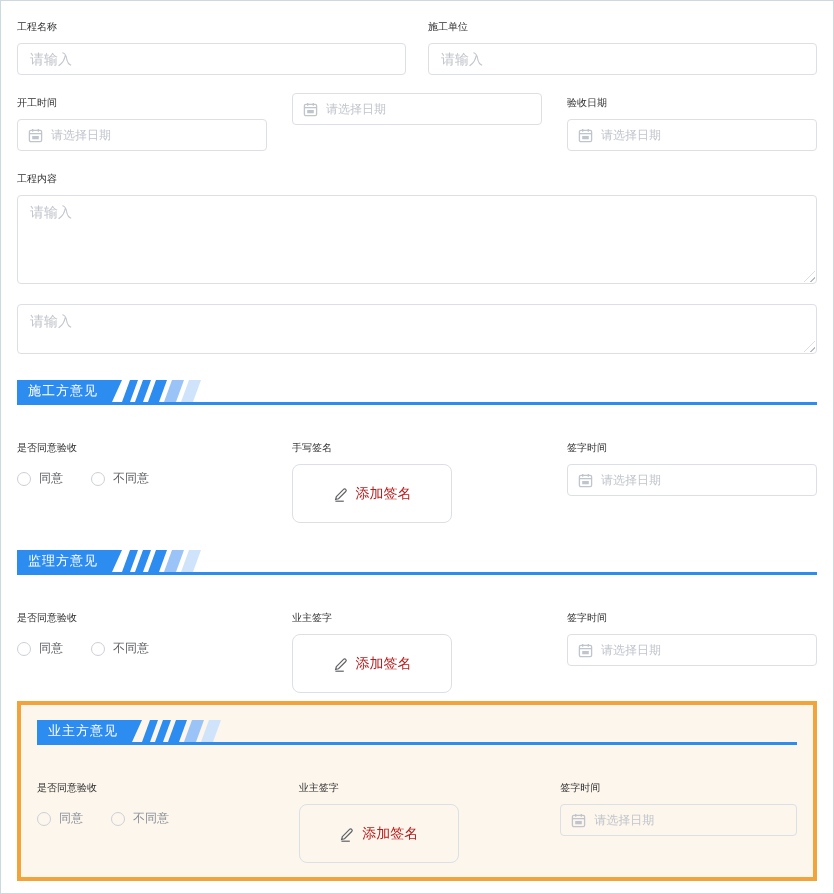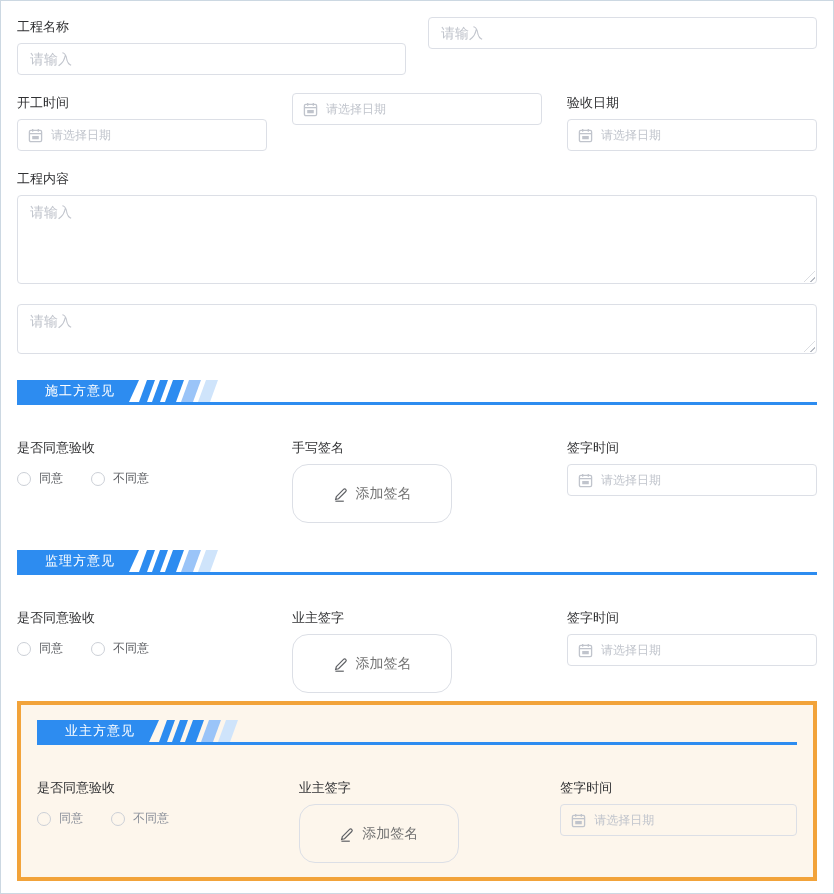--- a/index.html
+++ b/index.html
@@ -9,21 +9,21 @@
     width: 834px; height: 894px;
   }
   .page {
     width: 834px; height: 894px;
     border: 1px solid #ccd8e2;
     background: #fff;
     padding: 16px 16px 10px;
     overflow: hidden;
   }
   .field-label {
-    font-size: 13px; color: #303133; line-height: 20px;
+    font-size: 10px; color: #303133; line-height: 20px;
     margin-bottom: 6px; font-weight: 400;
   }
   .row { margin-top: 18px; }
   .row:first-child { margin-top: 0; }
   .grid-2 { display: grid; grid-template-columns: 1fr 1fr; gap: 22px; }
   .grid-3 { display: grid; grid-template-columns: 1fr 1fr 1fr; gap: 25px; }
 
   .text-input {
     width: 100%; height: 32px;
     border: 1px solid #dcdfe6; border-radius: 4px;
@@ -65,21 +65,21 @@
   
   .section-banner {
     margin-top: 26px;
     border-bottom: 3px solid #2d8cf0;
     height: 25px;
     display: flex; align-items: flex-end;
   }
   .banner-chip {
     background: #2d8cf0; color: #fff;
     font-size: 13px; line-height: 22px; height: 22px;
-    padding: 0 24px 0 28px;
+    padding: 0 24px 0 11px;
     clip-path: polygon(0 0, 100% 0, calc(100% - 10px) 100%, 0 100%);
     letter-spacing: 1px;
   }
   .stripes { display: flex; gap: 5px; height: 22px; margin-left: 4px; }
   .stripe { width: 8px; height: 22px; transform: skewX(-20deg); }
   .stripe.s1, .stripe.s2 { background: #2d8cf0; }
   .stripe.s3 { background: #2d8cf0; width: 11px; }
   .stripe.s4 { background: #9ac4f8; width: 12px; }
   .stripe.s5 { background: #cfe4fb; width: 12px; }
 
@@ -88,24 +88,24 @@
   .radio-option { display: flex; align-items: center; gap: 8px; cursor: pointer; }
   .radio-circle {
     width: 14px; height: 14px; border-radius: 50%;
     border: 1px solid #ccd0d7; background: #fff; flex: 0 0 auto;
   }
   .radio-label { font-size: 12px; color: #606266; }
 
   .sign-btn {
     margin-top: 2px;
     width: 160px; height: 59px;
-    border: 1px solid #dcdfe6; border-radius: 16px;
+    border: 1px solid #dcdfe6; border-radius: 8px;
     background: transparent;
     display: flex; align-items: center; justify-content: center; gap: 7px;
-    font-size: 14px; color: #737373; cursor: pointer;
+    font-size: 14px; color: #b91c1c; cursor: pointer;
     font-family: inherit;
   }
   .widget-mt { margin-top: 2px; }
 
   
   .highlight-box {
     margin-top: 8px;
     border: 4px solid #f2a33a;
     background: #fdf6ec;
     padding: 15px 16px 14px;
@@ -118,20 +118,21 @@
 <body>
 
 <div class="page">
 
   <div class="row grid-2">
     <div>
       <div class="field-label">工程名称</div>
       <input class="text-input" type="text" placeholder="请输入" style="">
     </div>
     <div>
+      <div class="field-label">施工单位</div>
       <input class="text-input" type="text" placeholder="请输入" style="">
     </div>
   </div>
 
   <div class="row grid-3">
     <div>
       <div class="field-label">开工时间</div>
       <div class="date-input">
         <svg class="cal-icon" width="15" height="15" viewBox="0 0 16 16">
             <rect x="1.5" y="2.5" width="13" height="12" rx="1.5" fill="none" stroke="#c0c4cc" stroke-width="1.4"></rect>

